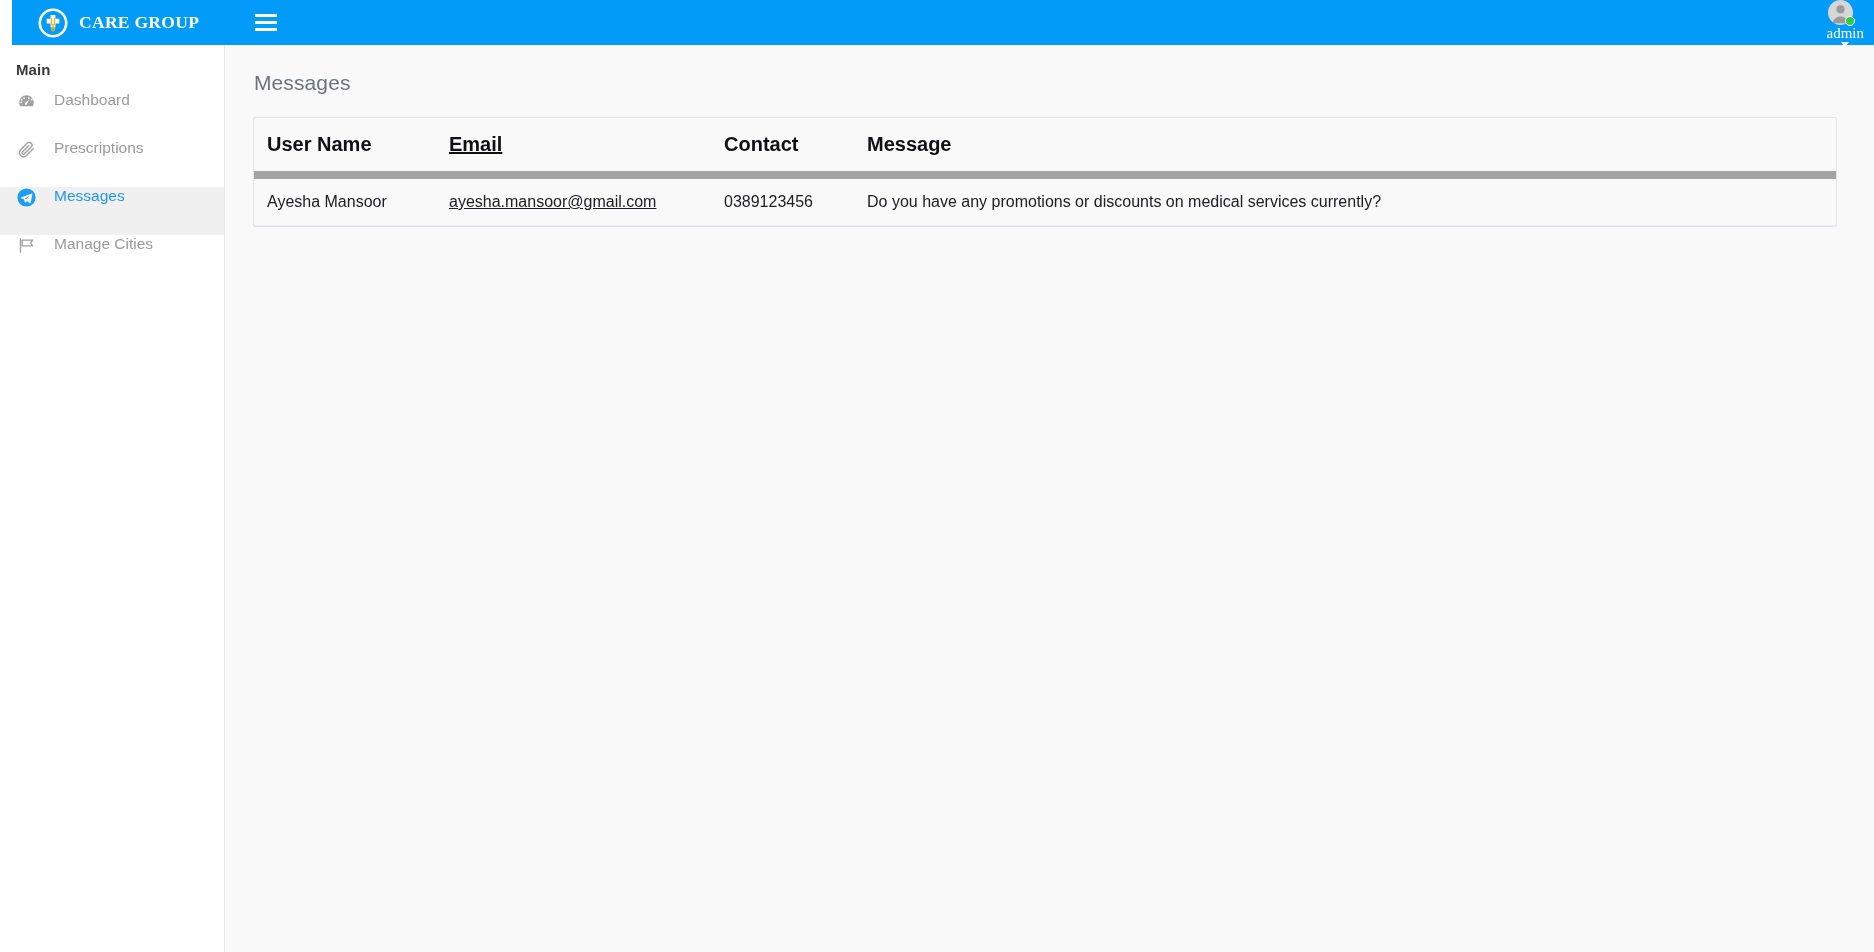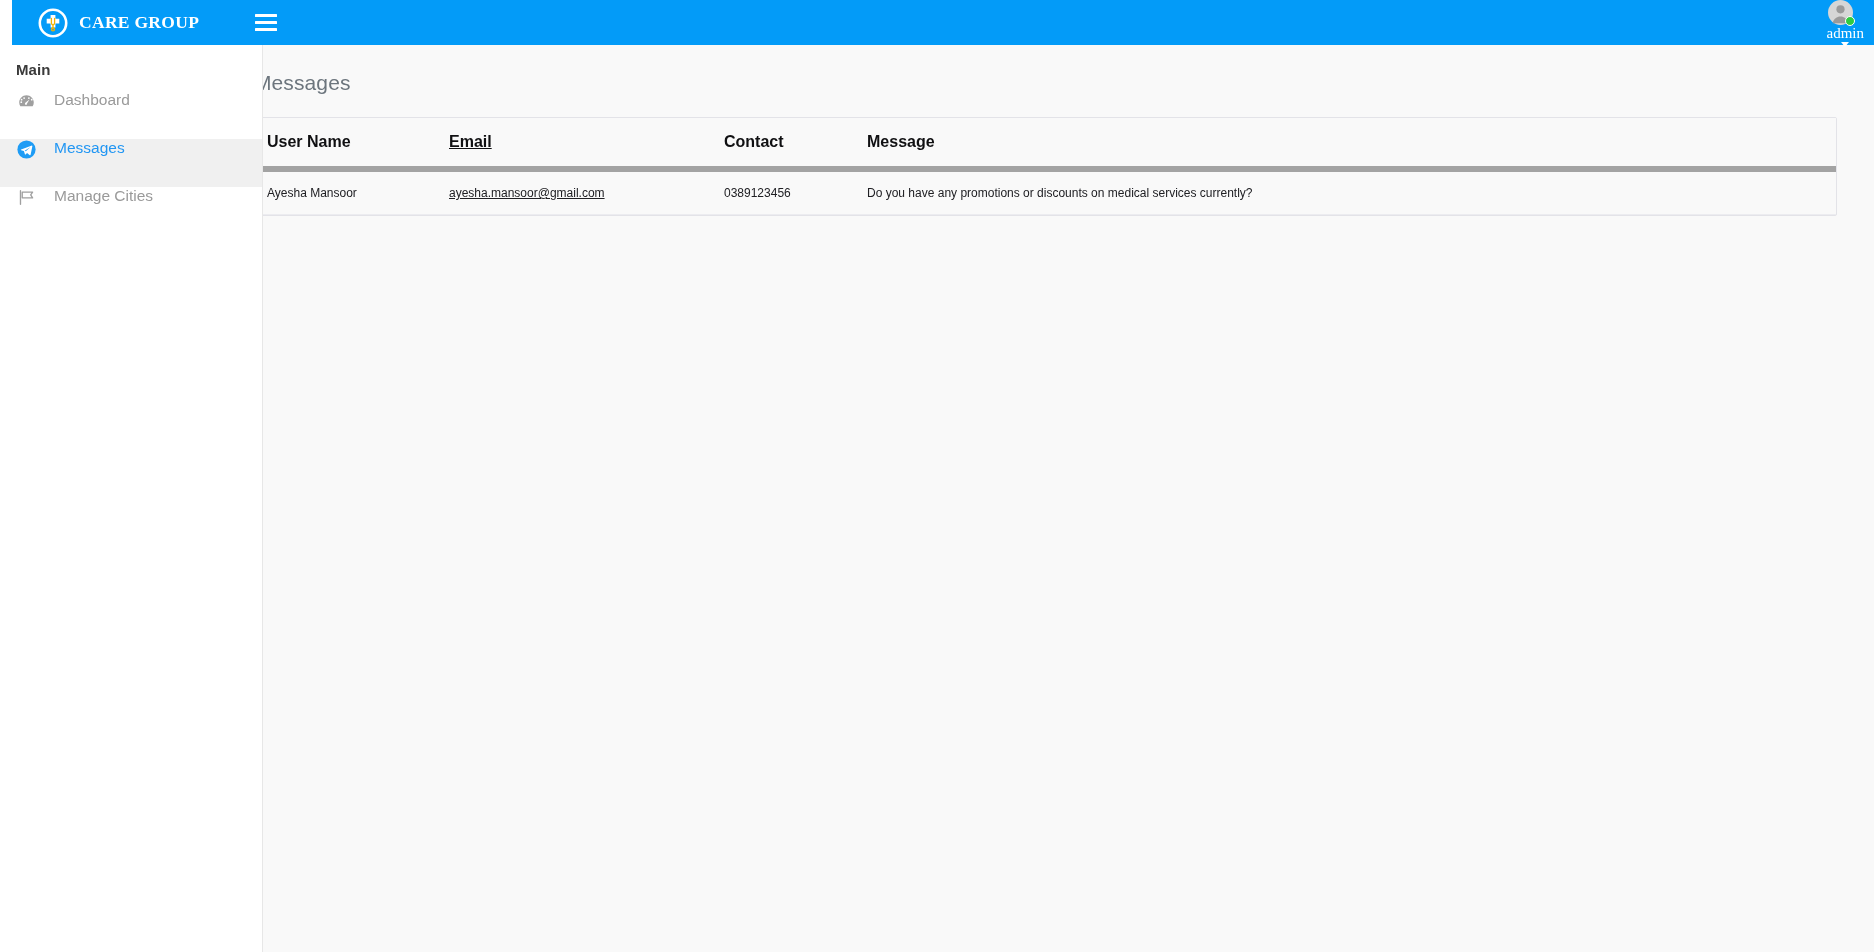--- a/index.html
+++ b/index.html
@@ -70,21 +70,21 @@
     margin-left: 9px;
     width: 0; height: 0;
     border-left: 4.5px solid transparent;
     border-right: 4.5px solid transparent;
     border-top: 5px solid #ffffff;
   }
 
   
   .sidebar {
     position: absolute; top: 45px; left: 0;
-    width: 263px; height: 907px;
+    width: 225px; height: 907px;
     background: #ffffff;
     border-right: 1px solid #e7e7e7;
     z-index: 10;
   }
   .sidebar-heading {
     font-size: 15px;
     font-weight: bold;
     color: #3a3a3a;
     padding: 16px 0 13px 16px;
     letter-spacing: 0.1px;
@@ -134,30 +134,30 @@
     border: 1px solid #e3e3e8;
     border-radius: 2px;
   }
   table.data-table {
     width: 100%;
     border-collapse: collapse;
     table-layout: fixed;
   }
   table.data-table th {
     text-align: left;
-    font-size: 16px;
+    font-size: 20px;
     font-weight: bold;
     color: #101012;
     padding: 15px 0 15px 13px;
-    border-bottom: 6px solid #a3a3a3;
+    border-bottom: 8px solid #a3a3a3;
     background: #f9f9f9;
   }
   table.data-table td {
     text-align: left;
-    font-size: 12px;
+    font-size: 16px;
     color: #202024;
     padding: 14px 0 14px 13px;
     border-bottom: 1px solid #ececf0;
     background: #f9f9f9;
     white-space: nowrap;
     overflow: hidden;
     text-overflow: ellipsis;
   }
   table.data-table tbody tr:last-child td { border-bottom: 1px solid #ececf0; }
 
@@ -214,20 +214,28 @@
       <svg viewBox="0 0 24 24" width="19" height="19" fill="currentColor" aria-hidden="true">
         <path d="M12 4C6.9 4 2.8 8.1 2.8 13.2c0 1.8.5 3.5 1.4 4.9h15.6c.9-1.4 1.4-3.1 1.4-4.9C21.2 8.1 17.1 4 12 4zm-6.2 4.6a1.1 1.1 0 1 1 0 2.2 1.1 1.1 0 0 1 0-2.2zM9 6.6a1.1 1.1 0 1 1 0 2.2A1.1 1.1 0 0 1 9 6.6zm-3.6 7.3a1.1 1.1 0 1 1 0-2.2 1.1 1.1 0 0 1 0 2.2zm13.2-5.3a1.1 1.1 0 1 1 0 2.2 1.1 1.1 0 0 1 0-2.2zM15 6.6a1.1 1.1 0 1 1 0 2.2 1.1 1.1 0 0 1 0-2.2zm-3.2 9.8a1.7 1.7 0 0 1-.9-3.2l4.9-3.7-3.3 5.4c-.1.9-.4 1.5-.7 1.5z"></path>
       </svg>
     </span>
     <span class="nav-label">Dashboard</span>
   </div>
 
 
 
 
+  <div class="nav-item">
+    <span class="nav-icon">
+      <svg viewBox="0 0 24 24" width="19" height="19" fill="none" stroke="currentColor" stroke-width="1.8" stroke-linecap="round" stroke-linejoin="round" aria-hidden="true">
+        <path d="M20.4 11.1 11.6 19.9a5.1 5.1 0 0 1-7.2-7.2l8.8-8.8a3.4 3.4 0 0 1 4.8 4.8l-8.8 8.8a1.7 1.7 0 0 1-2.4-2.4l8.1-8.1"></path>
+      </svg>
+    </span>
+    <span class="nav-label">Prescriptions</span>
+  </div>
 
   <div class="nav-item active">
     <span class="nav-icon">
       <svg viewBox="0 0 24 24" width="21" height="21" aria-hidden="true">
         <circle cx="12" cy="12" r="10.4" fill="#1E9CF5"></circle>
         <path d="M18.2 7.3 5.9 12.1c-.5.2-.5.5 0 .7l3.1 1 1.2 3.7c.1.4.4.5.7.2l1.7-1.6 3.2 2.4c.4.3.8.1.9-.4l2-9.9c.1-.5-.2-.8-.5-.9zM9.9 13.3l6.8-4.3-5.5 5.1z" fill="#ffffff"></path>
       </svg>
     </span>
     <span class="nav-label">Messages</span>
   </div>

